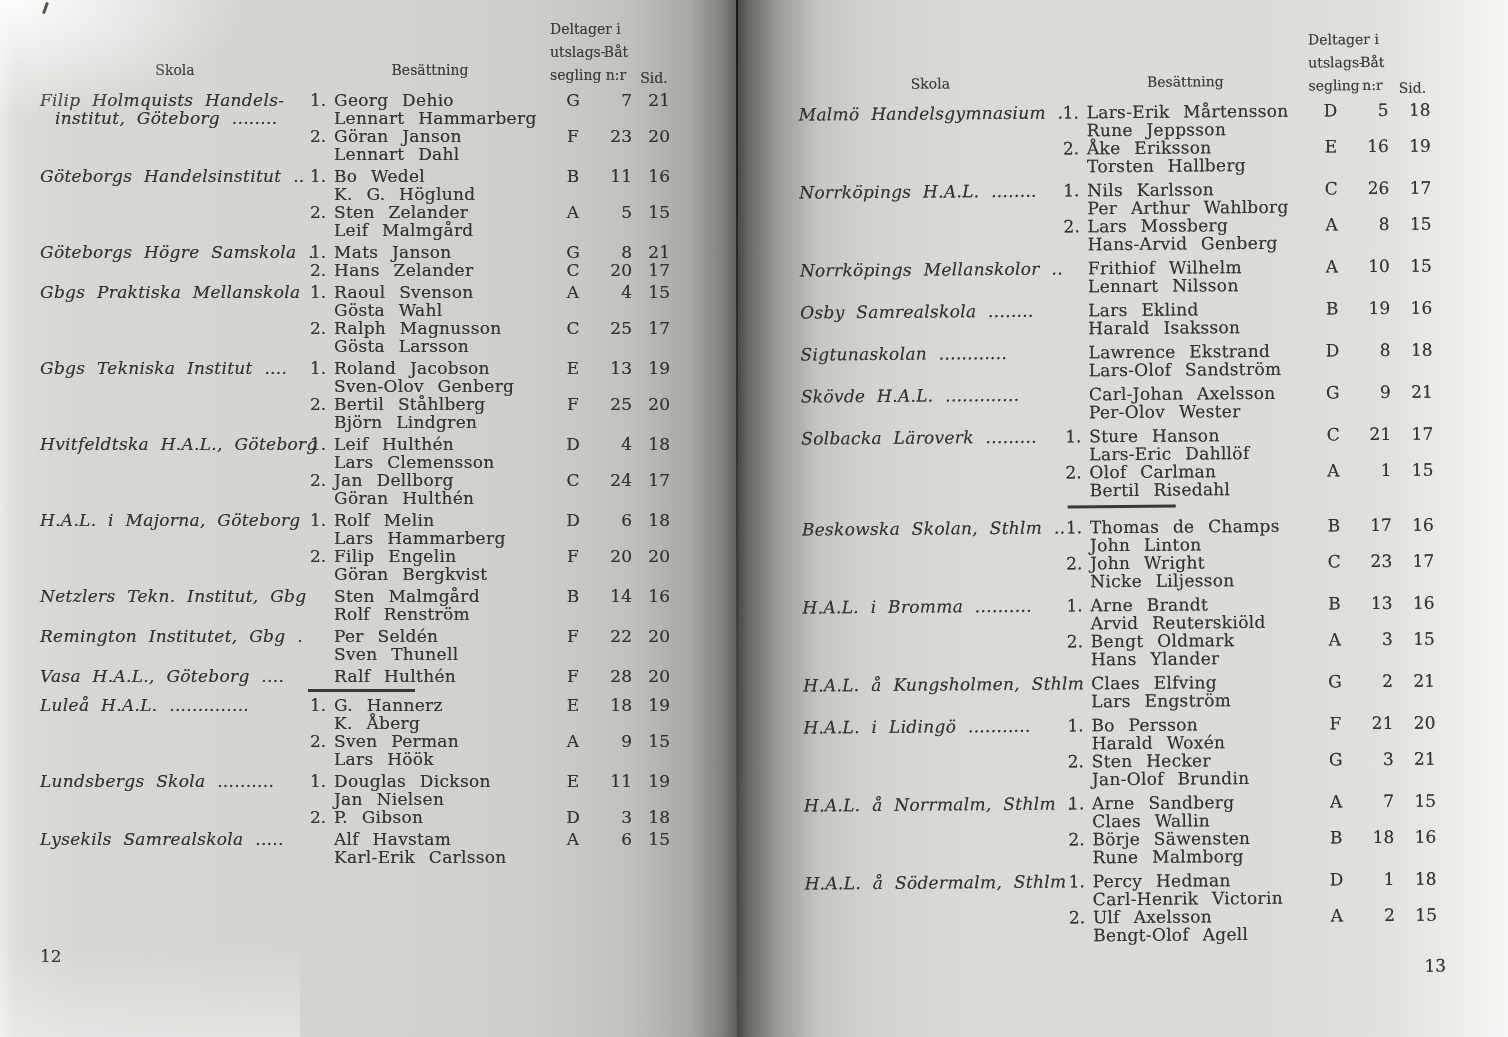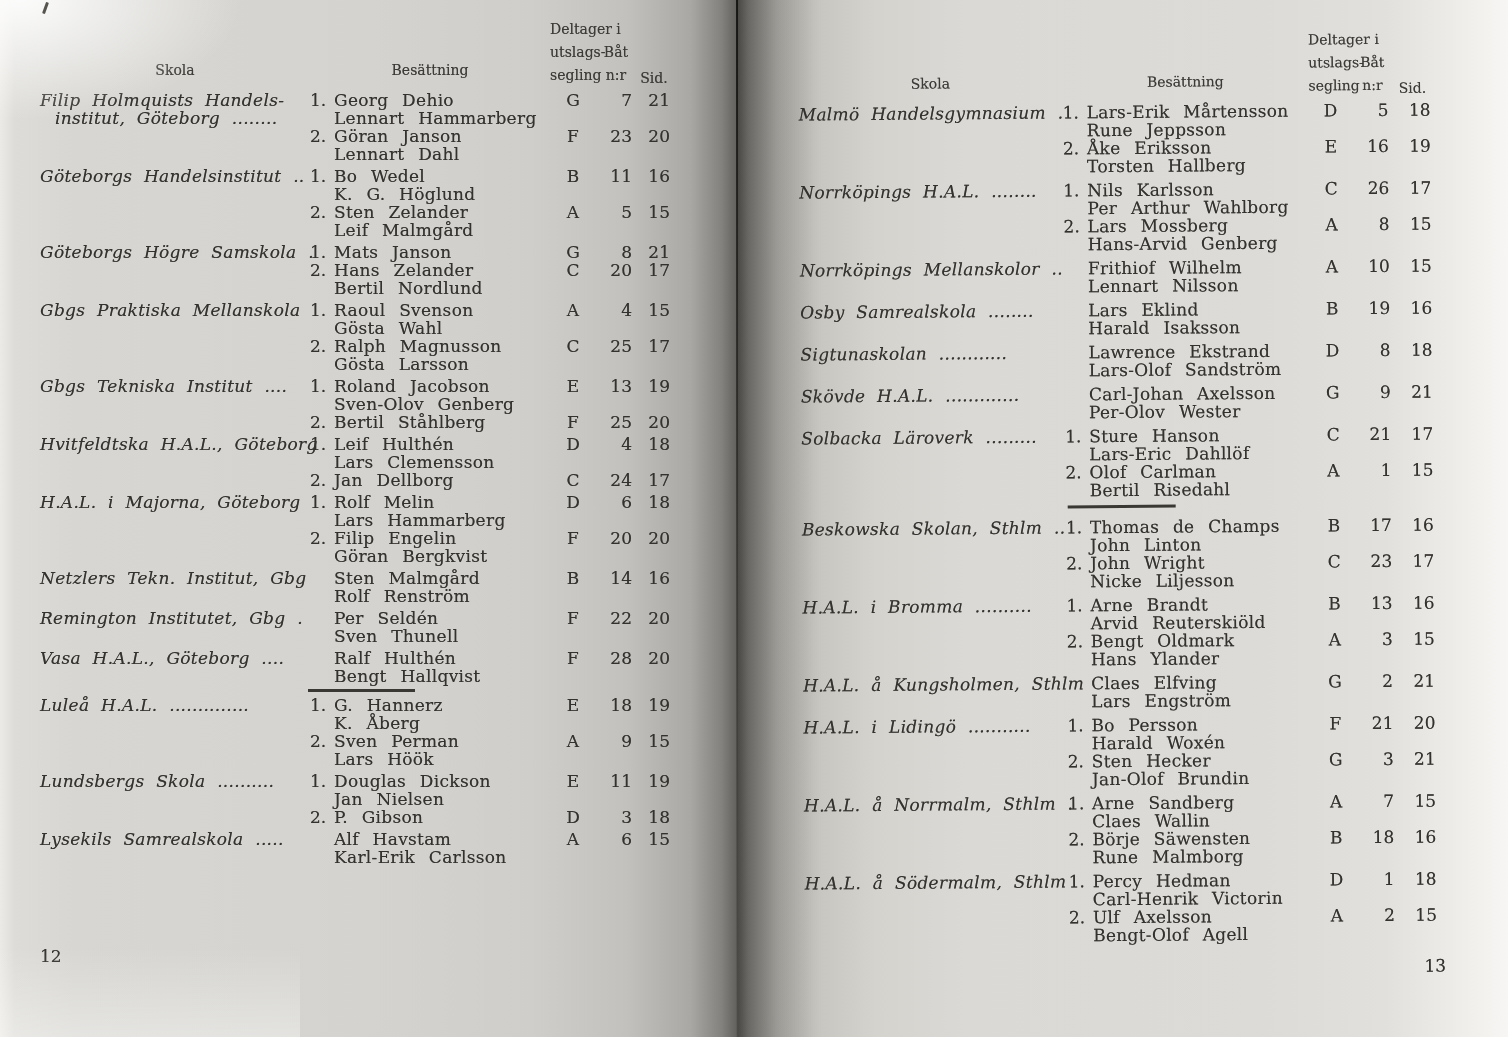--- a/index.html
+++ b/index.html
@@ -197,27 +197,20 @@
                 <div class="c boat">8</div>
                 <div class="c sid">21</div>
               </div>
               <div class="line">
                 <div class="c num">2.</div>
                 <div class="c name">Hans Zelander</div>
                 <div class="c group">C</div>
                 <div class="c boat">20</div>
                 <div class="c sid">17</div>
               </div>
-              <div class="line">
-                <div class="c num"></div>
-                <div class="c name">Bertil Nordlund</div>
-                <div class="c group"></div>
-                <div class="c boat"></div>
-                <div class="c sid"></div>
-              </div>
             </div>
           </div>
           <div class="entry">
             <div class="school">
               <div class="school-line">Gbgs Praktiska Mellanskola</div>
             </div>
             <div class="crews">
               <div class="line">
                 <div class="c num">1.</div>
                 <div class="c name">Raoul Svenson</div>
@@ -267,20 +260,27 @@
                 <div class="c boat"></div>
                 <div class="c sid"></div>
               </div>
               <div class="line">
                 <div class="c num">2.</div>
                 <div class="c name">Bertil Ståhlberg</div>
                 <div class="c group">F</div>
                 <div class="c boat">25</div>
                 <div class="c sid">20</div>
               </div>
+              <div class="line">
+                <div class="c num"></div>
+                <div class="c name">Björn Lindgren</div>
+                <div class="c group"></div>
+                <div class="c boat"></div>
+                <div class="c sid"></div>
+              </div>
             </div>
           </div>
           <div class="entry">
             <div class="school">
               <div class="school-line">Hvitfeldtska H.A.L., Göteborg</div>
             </div>
             <div class="crews">
               <div class="line">
                 <div class="c num">1.</div>
                 <div class="c name">Leif Hulthén</div>
@@ -295,20 +295,27 @@
                 <div class="c boat"></div>
                 <div class="c sid"></div>
               </div>
               <div class="line">
                 <div class="c num">2.</div>
                 <div class="c name">Jan Dellborg</div>
                 <div class="c group">C</div>
                 <div class="c boat">24</div>
                 <div class="c sid">17</div>
               </div>
+              <div class="line">
+                <div class="c num"></div>
+                <div class="c name">Göran Hulthén</div>
+                <div class="c group"></div>
+                <div class="c boat"></div>
+                <div class="c sid"></div>
+              </div>
             </div>
           </div>
           <div class="entry">
             <div class="school">
               <div class="school-line">H.A.L. i Majorna, Göteborg</div>
             </div>
             <div class="crews">
               <div class="line">
                 <div class="c num">1.</div>
                 <div class="c name">Rolf Melin</div>
@@ -385,27 +392,20 @@
             <div class="school">
               <div class="school-line">Vasa H.A.L., Göteborg ....</div>
             </div>
             <div class="crews">
               <div class="line">
                 <div class="c num"></div>
                 <div class="c name">Ralf Hulthén</div>
                 <div class="c group">F</div>
                 <div class="c boat">28</div>
                 <div class="c sid">20</div>
-              </div>
-              <div class="line">
-                <div class="c num"></div>
-                <div class="c name">Bengt Hallqvist</div>
-                <div class="c group"></div>
-                <div class="c boat"></div>
-                <div class="c sid"></div>
               </div>
             </div>
           </div>
           <div class="divider"></div>
           <div class="entry">
             <div class="school">
               <div class="school-line">Luleå H.A.L. ..............</div>
             </div>
             <div class="crews">
               <div class="line">

